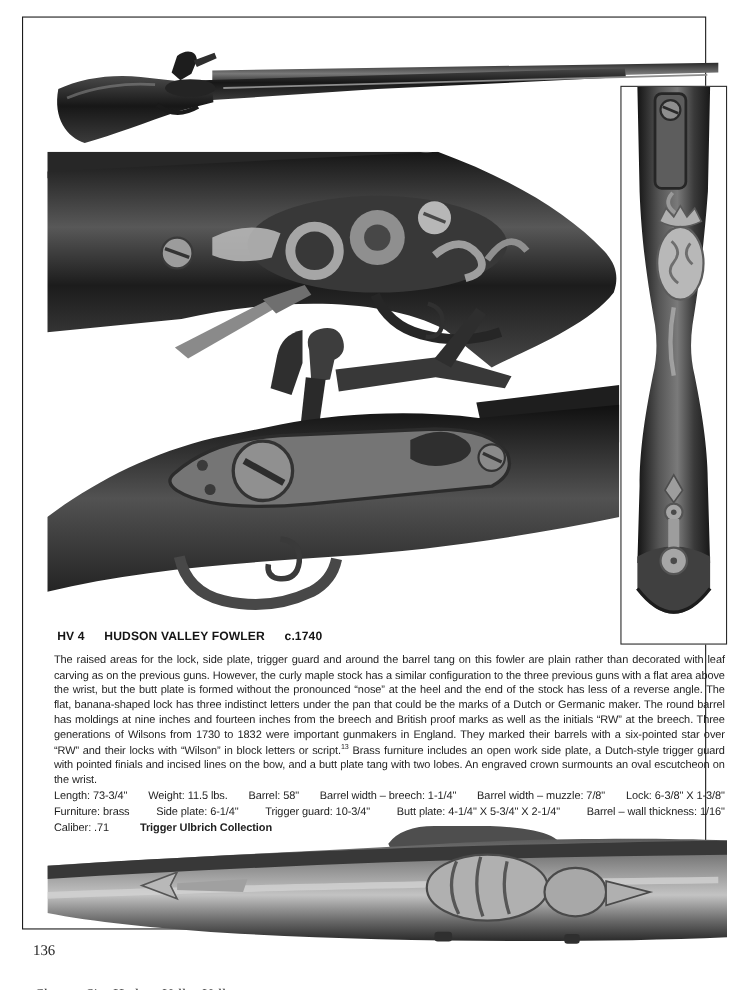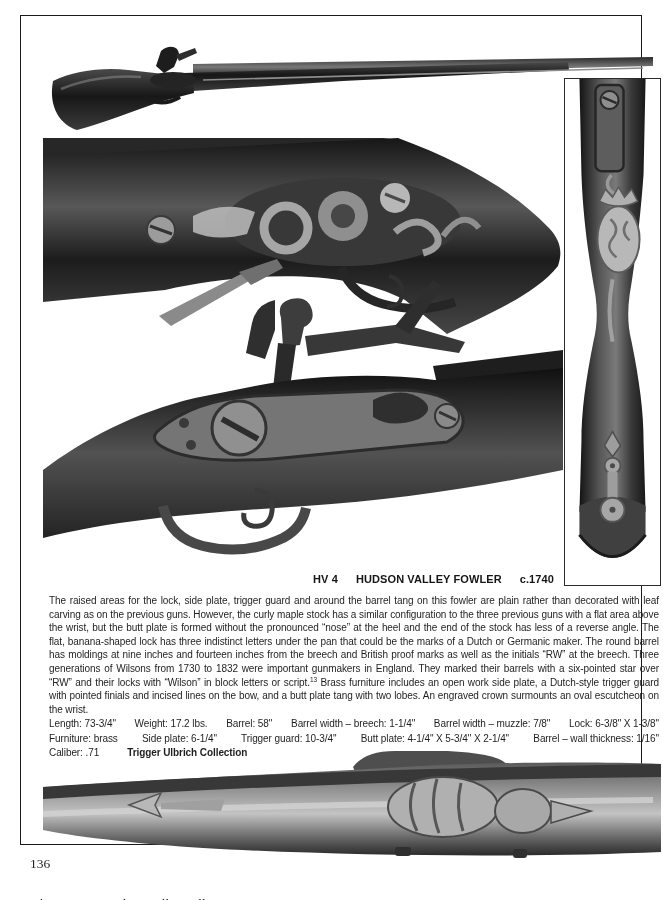--- a/index.html
+++ b/index.html
@@ -23,21 +23,21 @@
   .fig-full   { left: 22px; top: 17px;  width: 618px; height: 105px; }
   .fig-close  { left: 22px; top: 122px; width: 520px; height: 436px; }
   .fig-vert   {
     left: 543px; top: 62px; width: 97px; height: 508px;
     border: 1.5px solid #2b2b2b; background: #fff;
   }
   .fig-bottom { left: 22px; top: 735px; width: 618px; height: 108px; overflow: hidden; }
 
   .caption {
     position: absolute; left: 22px; top: 557px; width: 520px;
-    text-align: right;
+    text-align: left;
     font-size: 11px; font-weight: bold; letter-spacing: 0.1px;
     color: #151515;
     white-space: nowrap;
   }
   .caption span { margin: 0 9px; }
 
   .body-text {
     position: absolute; left: 28px; top: 578px; width: 610px;
     font-size: 10px; line-height: 13.6px; letter-spacing: -0.08px;
     text-align: justify; color: #1e1e1e;
@@ -183,21 +183,21 @@
       <span>HV 4</span><span>HUDSON VALLEY FOWLER</span><span>c.1740</span>
     </div>
 
     <div class="body-text">
       <span>The raised areas for the lock, side plate, trigger guard and around the barrel tang on this fowler are plain rather than decorated with leaf carving as on the previous guns. However, the curly maple stock has a similar configuration to the three previous guns with a flat area above the wrist, but the butt plate is formed without the pronounced “nose” at the heel and the end of the stock has less of a reverse angle. The flat, banana-shaped lock has three indistinct letters under the pan that could be the marks of a Dutch or Germanic maker. The round barrel has moldings at nine inches and fourteen inches from the breech and British proof marks as well as the initials “RW” at the breech. Three generations of Wilsons from 1730 to 1832 were important gunmakers in England. They marked their barrels with a six-pointed star over “RW” and their locks with “Wilson” in block letters or script.</span><sup>13</sup><span> Brass furniture includes an open work side plate, a Dutch-style trigger guard with pointed finials and incised lines on the bow, and a butt plate tang with two lobes. An engraved crown surmounts an oval escutcheon on the wrist.</span>
     </div>
 
     <div class="specs">
       <div class="spec-line spread">
         <span>Length: 73-3/4"</span>
-        <span>Weight: 17.2 lbs.</span>
+        <span>Weight: 11.5 lbs.</span>
         <span>Barrel: 58"</span>
         <span>Barrel width – breech: 1-1/4"</span>
         <span>Barrel width – muzzle: 7/8"</span>
         <span>Lock: 6-3/8" X 1-3/8"</span>
       </div>
       <div class="spec-line spread">
         <span>Furniture: brass</span>
         <span>Side plate: 6-1/4"</span>
         <span>Trigger guard: 10-3/4"</span>
         <span>Butt plate: 4-1/4" X 5-3/4" X 2-1/4"</span>

